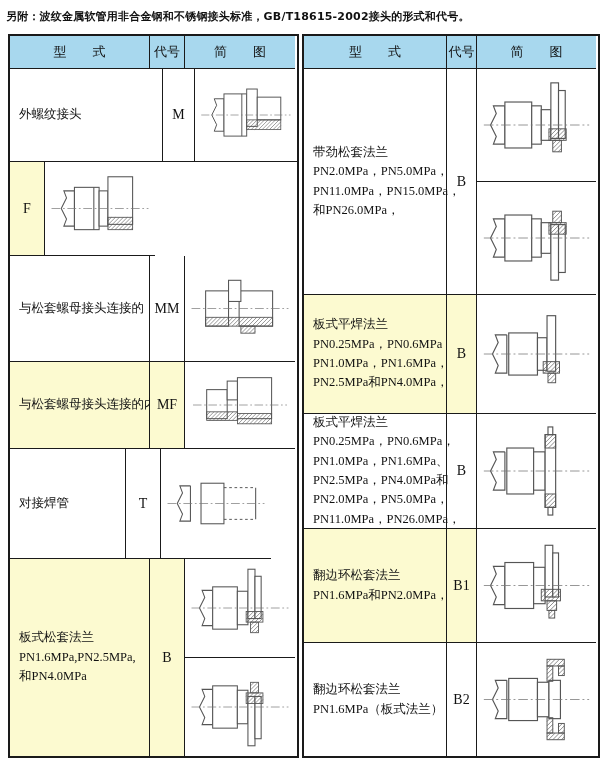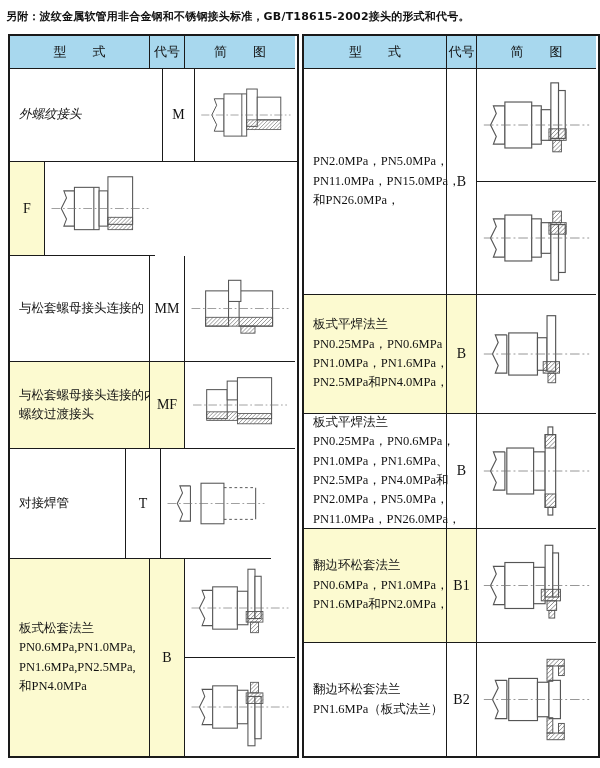--- a/index.html
+++ b/index.html
@@ -54,21 +54,21 @@
 <div>
   <div class="intro">另附：波纹金属软管用非合金钢和不锈钢接头标准，GB/T18615-2002接头的形式和代号。</div>
   <div class="tables" id="tables-root">
       <div class="ctable" style="width: 287px;">
         <div class="trow" style="height: 33px;">
           <div class="cell hcell br" style="width: 140px;">型　　式</div>
           <div class="cell hcell br" style="width: 35px;">代号</div>
           <div class="cell hcell" style="width: 110px;">简　　图</div>
         </div>
         <div class="trow" style="height: 93px;">
-          <div class="cell type br" style="width: 164px; font-style: italic;">
+          <div class="cell type br" style="width: 164px;">
             <div class="tline">外螺纹接头</div>
           </div>
           <div class="cell code br" style="width: 35px;">
             <span>M</span>
           </div>
           <div class="cell diag" style="width: 110px;">
             <div class="dwrap">
               <svg viewBox="0 0 118 96" preserveAspectRatio="xMidYMid meet" xmlns="http://www.w3.org/2000/svg">
                 <path class="ln f" d="M32 28 H20 l3 8 -6 12 6 12 -3 8 H32 V28"></path>
                 <rect class="ln f" x="32" y="22" width="28" height="52"></rect>
@@ -119,21 +119,20 @@
                 <rect class="htb" x="60" y="68" width="16" height="8"></rect>
                 <path class="ht" d="M60.0 72.0 L64.0 68.0 M60.5 76.0 L68.5 68.0 M65.0 76.0 L73.0 68.0 M69.5 76.0 L76.0 69.5 M74.0 76.0 L76.0 74.0 "></path>
                 <path class="cl" d="M4 48 H114"></path>
               </svg>
             </div>
           </div>
         </div>
         <div class="trow" style="height: 87px;">
           <div class="cell type br hl" style="width: 140px;">
             <div class="tline">与松套螺母接头连接的内</div>
-            <div class="tline">螺纹过渡接头</div>
           </div>
           <div class="cell code br hl" style="width: 35px;">
             <span>MF</span>
           </div>
           <div class="cell diag" style="width: 110px;">
             <div class="dwrap">
               <svg viewBox="0 0 118 96" preserveAspectRatio="xMidYMid meet" xmlns="http://www.w3.org/2000/svg">
                 <rect class="ln f" x="20" y="30" width="24" height="34"></rect>
                 <rect class="ln f" x="44" y="20" width="12" height="22"></rect>
                 <rect class="ln f" x="56" y="16" width="40" height="48"></rect>
@@ -161,21 +160,20 @@
                 <path class="ln" d="M104 30 V66"></path>
                 <path class="dsh" d="M68 30 H104 M68 66 H104"></path>
                 <path class="cl" d="M4 48 H114"></path>
               </svg>
             </div>
           </div>
         </div>
         <div class="trow last" style="height: 197px;">
           <div class="cell type br hl" style="width: 140px;">
             <div class="tline">板式松套法兰</div>
-            <div class="tline">PN0.6MPa,PN1.0MPa,</div>
             <div class="tline">PN1.6MPa,PN2.5MPa,</div>
             <div class="tline">和PN4.0MPa</div>
           </div>
           <div class="cell code br hl" style="width: 35px;">
             <span>B</span>
           </div>
           <div class="cell diag" style="width: 110px;">
             <div class="dwrap bb">
               <svg viewBox="0 0 118 96" preserveAspectRatio="xMidYMid meet" xmlns="http://www.w3.org/2000/svg">
                 <path class="ln f" d="M28 28 H16 l3 8 -6 12 6 12 -3 8 H28 V28"></path>
@@ -208,20 +206,21 @@
         </div>
       </div>
       <div class="ctable" style="width: 294px;">
         <div class="trow" style="height: 33px;">
           <div class="cell hcell br" style="width: 143px;">型　　式</div>
           <div class="cell hcell br" style="width: 30px;">代号</div>
           <div class="cell hcell" style="width: 119px;">简　　图</div>
         </div>
         <div class="trow" style="height: 226px;">
           <div class="cell type br" style="width: 143px;">
+            <div class="tline">带劲松套法兰</div>
             <div class="tline">PN2.0MPa，PN5.0MPa，</div>
             <div class="tline">PN11.0MPa，PN15.0MPa，</div>
             <div class="tline">和PN26.0MPa，</div>
           </div>
           <div class="cell code br" style="width: 30px;">
             <span>B</span>
           </div>
           <div class="cell diag" style="width: 119px;">
             <div class="dwrap bb">
               <svg viewBox="0 0 118 96" preserveAspectRatio="xMidYMid meet" xmlns="http://www.w3.org/2000/svg">
@@ -307,21 +306,20 @@
                 <rect class="ln f" x="71" y="2" width="5" height="8"></rect>
                 <rect class="ln f" x="71" y="86" width="5" height="8"></rect>
                 <path class="cl" d="M4 48 H114"></path>
               </svg>
             </div>
           </div>
         </div>
         <div class="trow" style="height: 114px;">
           <div class="cell type br hl" style="width: 143px;">
             <div class="tline">翻边环松套法兰</div>
-            <div class="tline">PN0.6MPa，PN1.0MPa，</div>
             <div class="tline">PN1.6MPa和PN2.0MPa，</div>
           </div>
           <div class="cell code br hl" style="width: 30px;">
             <span>B1</span>
           </div>
           <div class="cell diag" style="width: 119px;">
             <div class="dwrap">
               <svg viewBox="0 0 118 96" preserveAspectRatio="xMidYMid meet" xmlns="http://www.w3.org/2000/svg">
                 <path class="ln f" d="M26 28 H14 l3 8 -6 12 6 12 -3 8 H26 V28"></path>
                 <rect class="ln f" x="26" y="24" width="30" height="48"></rect>

